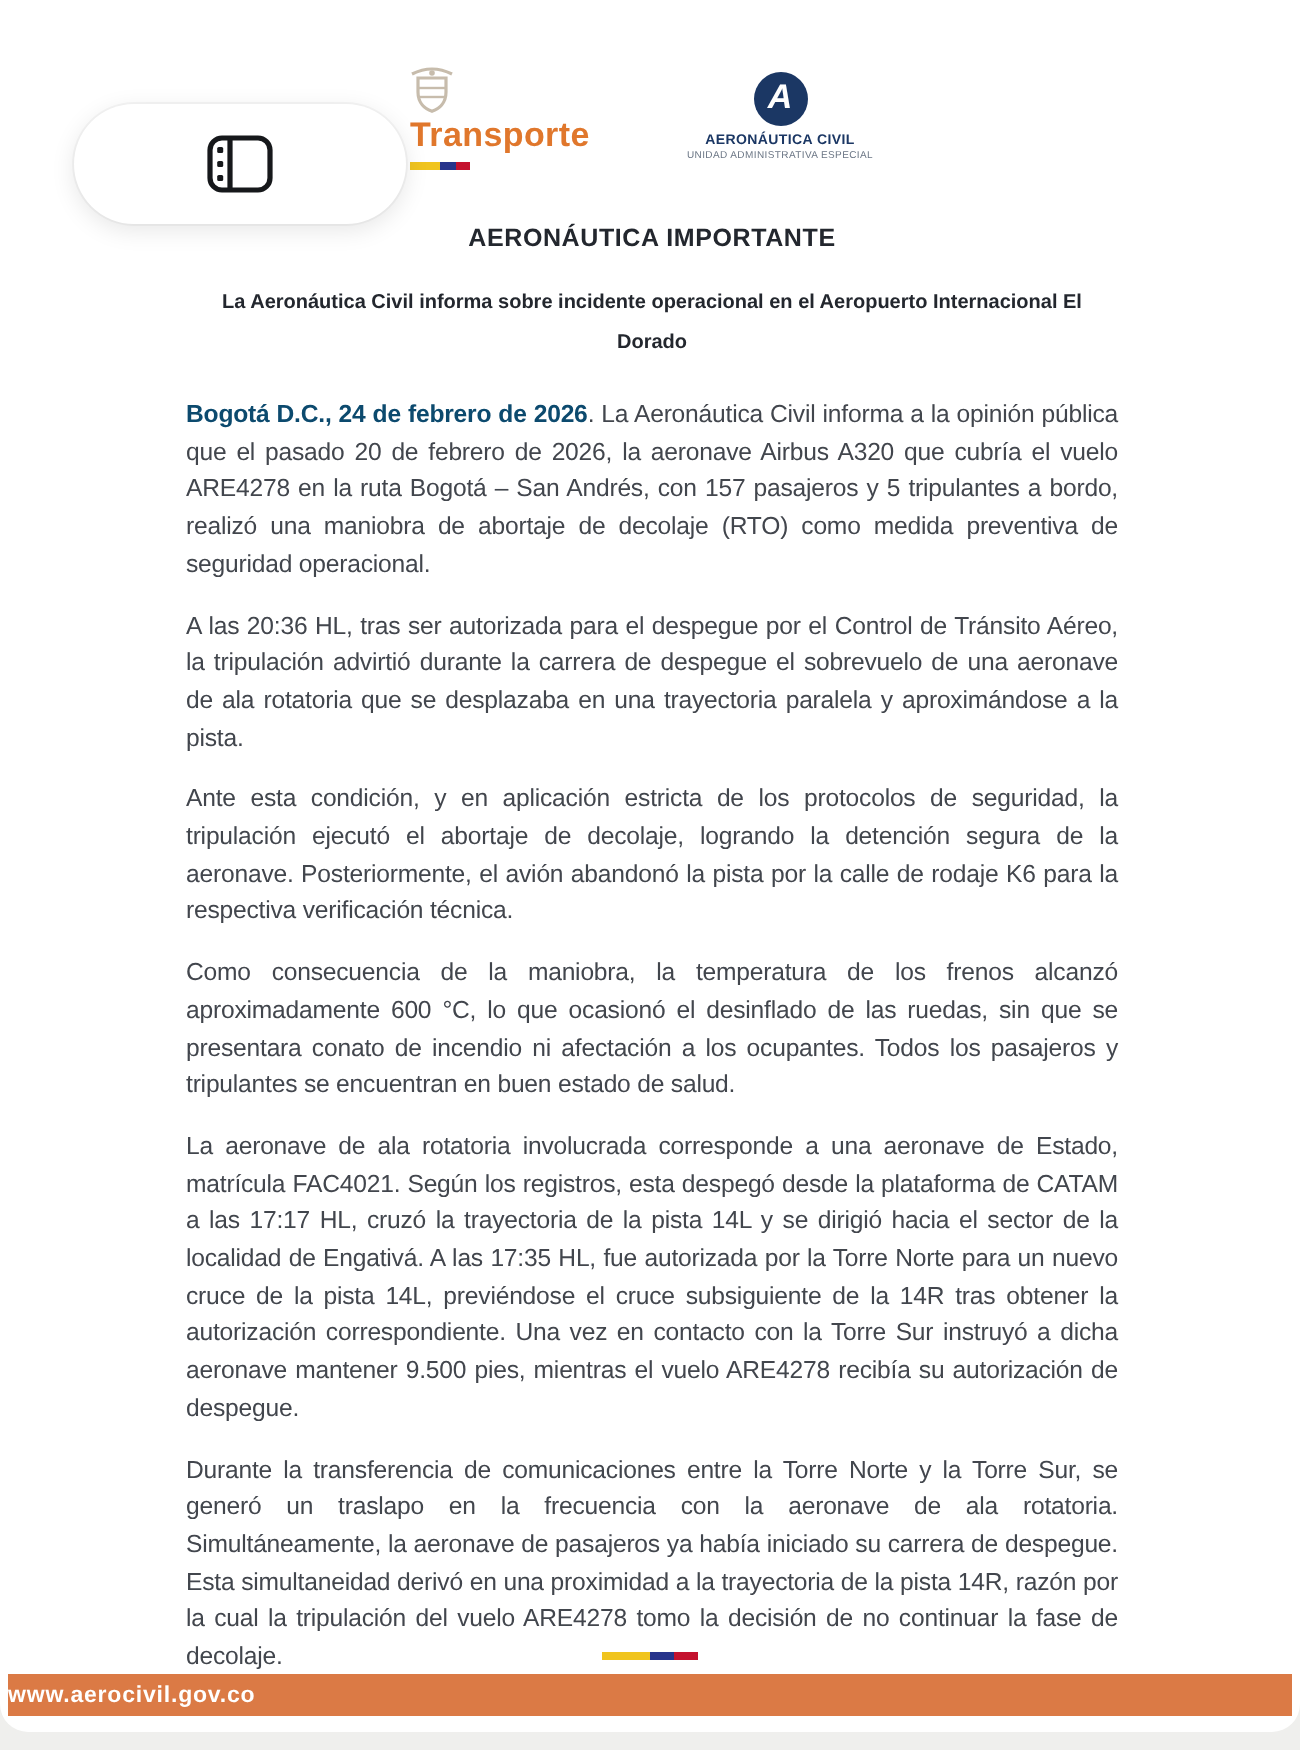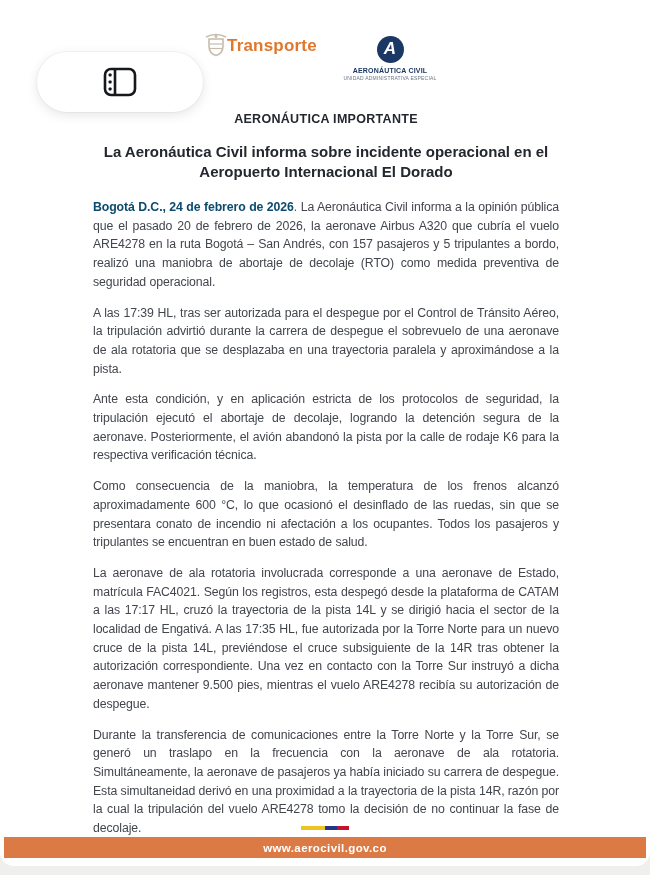--- a/index.html
+++ b/index.html
@@ -23,21 +23,21 @@
     cursor:pointer;z-index:5;
   }
   .pill .pill-label{
     font-size:30px;color:#16181b;letter-spacing:0.5px;
   }
   
   .logos{
     position:absolute;top:33px;left:0;right:0;
     display:flex;justify-content:center;align-items:flex-start;gap:30px;z-index:2;
   }
-  .logo-transporte{display:flex;align-items:center;width:100px;}
+  .logo-transporte{display:flex;flex-direction:column;width:100px;}
   .logo-transporte .brand{
     font-size:17px;font-weight:bold;color:#E0772C;margin-top:1px;letter-spacing:0.2px;
   }
   .mini-flag{display:flex;width:30px;height:3.5px;margin-top:3px;}
   .mini-flag .y{flex:2;background:#F0C41E;}
   .mini-flag .b{flex:1;background:#27348B;}
   .mini-flag .r{flex:1;background:#C4122E;}
   .logo-aerocivil{display:flex;flex-direction:column;align-items:center;width:110px;padding-top:3px;}
   .ac-circle{
     width:27px;height:27px;border-radius:50%;background:#1B3764;
@@ -51,39 +51,39 @@
   .ac-sub{font-size:5px;color:#6b7685;margin-top:1px;letter-spacing:0.2px;white-space:nowrap;}
   
   .content{
     position:absolute;left:93px;top:112px;width:466px;z-index:1;
   }
   .kicker{
     text-align:center;font-weight:bold;font-size:12.5px;color:#23272e;
     letter-spacing:0.3px;margin:0 0 15px 0;
   }
   .doc-title{
-    text-align:center;font-weight:bold;font-size:15px;line-height:20px;
+    text-align:center;font-weight:bold;font-size:10px;line-height:20px;
     color:#23272e;max-width:452px;margin:16px auto 16px auto;
   }
   .content p{
     margin:0 0 12px 0;text-align:justify;
     font-size:12.3px;line-height:18.7px;color:#42464d;letter-spacing:-0.1px;
   }
   .content p b{color:#0c4a6e;}
   
   .flag-footer{
     position:absolute;left:50%;transform:translateX(-50%);top:826px;
     width:48px;height:4px;display:flex;z-index:2;
   }
   .flag-footer .y{flex:2;background:#F0C41E;}
   .flag-footer .b{flex:1;background:#27348B;}
   .flag-footer .r{flex:1;background:#C4122E;}
   .orange-bar{
     position:absolute;left:4px;right:4px;top:837px;height:21px;
-    background:#DB7A45;display:flex;align-items:center;justify-content:center;z-index:2;
+    background:#DB7A45;display:flex;align-items:center;justify-content:flex-start;z-index:2;
   }
   .orange-bar span{
     color:#ffffff;font-weight:bold;font-size:11.5px;letter-spacing:0.4px;
   }
 </style>
 </head>
 <body>
 
 <div class="page"></div>
 
@@ -124,21 +124,21 @@
     <span class="ac-name">AERONÁUTICA CIVIL</span>
     <span class="ac-sub">UNIDAD ADMINISTRATIVA ESPECIAL</span>
   </div>
 </div>
 
 <div class="content">
   <div class="kicker">AERONÁUTICA IMPORTANTE</div>
   <div class="doc-title">La Aeronáutica Civil informa sobre incidente operacional en el Aeropuerto Internacional El Dorado</div>
 
   <p><b>Bogotá D.C., 24 de febrero de 2026</b><span>. La Aeronáutica Civil informa a la opinión pública que el pasado 20 de febrero de 2026, la aeronave Airbus A320 que cubría el vuelo ARE4278 en la ruta Bogotá – San Andrés, con 157 pasajeros y 5 tripulantes a bordo, realizó una maniobra de abortaje de decolaje (RTO) como medida preventiva de seguridad operacional.</span></p>
-  <p>A las 17:39 HL, tras ser autorizada para el despegue por el Control de Tránsito Aéreo, la tripulación advirtió durante la carrera de despegue el sobrevuelo de una aeronave de ala rotatoria que se desplazaba en una trayectoria paralela y aproximándose a la pista.</p>
+  <p>A las 20:36 HL, tras ser autorizada para el despegue por el Control de Tránsito Aéreo, la tripulación advirtió durante la carrera de despegue el sobrevuelo de una aeronave de ala rotatoria que se desplazaba en una trayectoria paralela y aproximándose a la pista.</p>
   <p>Ante esta condición, y en aplicación estricta de los protocolos de seguridad, la tripulación ejecutó el abortaje de decolaje, logrando la detención segura de la aeronave. Posteriormente, el avión abandonó la pista por la calle de rodaje K6 para la respectiva verificación técnica.</p>
   <p>Como consecuencia de la maniobra, la temperatura de los frenos alcanzó aproximadamente 600 °C, lo que ocasionó el desinflado de las ruedas, sin que se presentara conato de incendio ni afectación a los ocupantes. Todos los pasajeros y tripulantes se encuentran en buen estado de salud.</p>
   <p>La aeronave de ala rotatoria involucrada corresponde a una aeronave de Estado, matrícula FAC4021. Según los registros, esta despegó desde la plataforma de CATAM a las 17:17 HL, cruzó la trayectoria de la pista 14L y se dirigió hacia el sector de la localidad de Engativá. A las 17:35 HL, fue autorizada por la Torre Norte para un nuevo cruce de la pista 14L, previéndose el cruce subsiguiente de la 14R tras obtener la autorización correspondiente. Una vez en contacto con la Torre Sur instruyó a dicha aeronave mantener 9.500 pies, mientras el vuelo ARE4278 recibía su autorización de despegue.</p>
   <p>Durante la transferencia de comunicaciones entre la Torre Norte y la Torre Sur, se generó un traslapo en la frecuencia con la aeronave de ala rotatoria. Simultáneamente, la aeronave de pasajeros ya había iniciado su carrera de despegue. Esta simultaneidad derivó en una proximidad a la trayectoria de la pista 14R, razón por la cual la tripulación del vuelo ARE4278 tomo la decisión de no continuar la fase de decolaje.</p>
 </div>
 
 <div class="flag-footer">
     <i class="y"></i>
     <i class="b"></i>
     <i class="r"></i>

